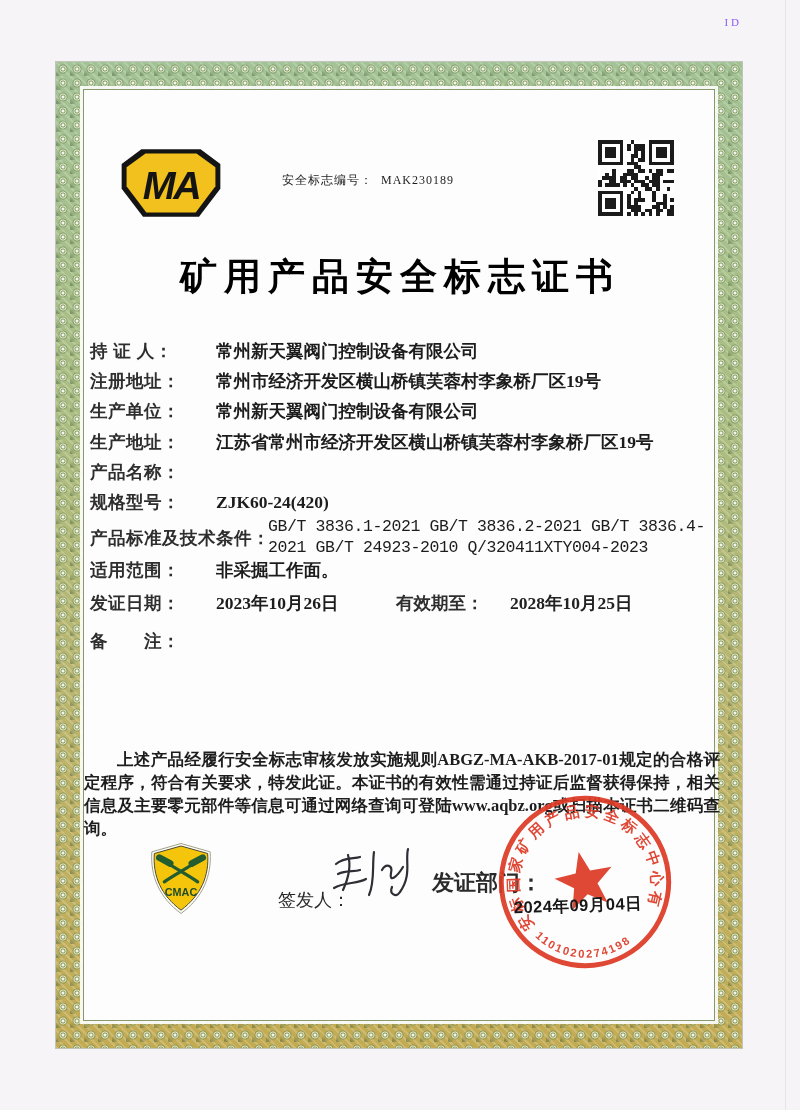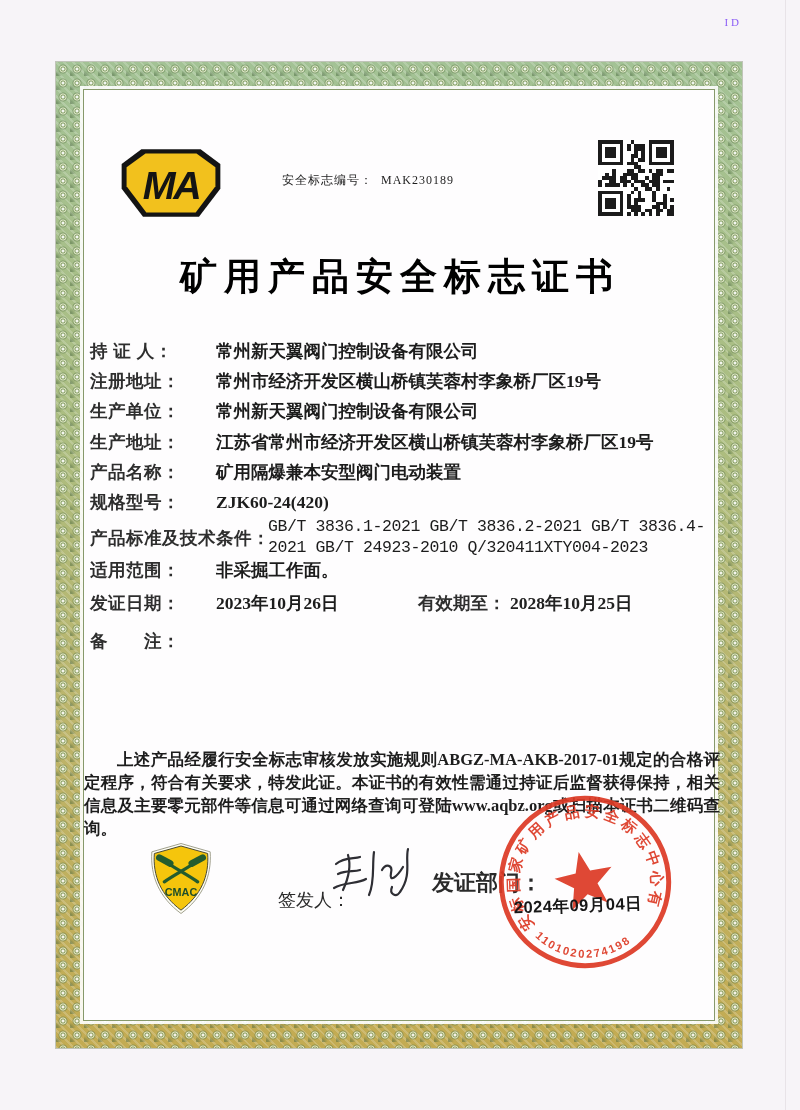--- a/index.html
+++ b/index.html
@@ -27,21 +27,21 @@
   .cert-no .num{font-family:"Liberation Serif",serif;margin-left:8px;}
   .qr{position:absolute;left:598px;top:140px;width:76px;height:76px;}
   .title{position:absolute;left:0;top:252px;width:800px;margin:0;text-align:center;
          font-size:37px;font-weight:900;letter-spacing:7px;color:#000000;}
   
   .row{position:absolute;left:90px;width:632px;height:26px;font-size:17.5px;line-height:22px;}
   .lab{position:absolute;left:0;font-family:"Liberation Sans",sans-serif;font-weight:700;color:#2e2e2e;letter-spacing:.5px;}
   .val{position:absolute;left:126px;width:505px;font-weight:700;color:#1c1c1c;}
   .row.std{height:50px;}
   .row.std .val{left:178px;width:458px;font-size:16.5px;line-height:21px;font-family:"Liberation Mono",monospace;font-weight:400;letter-spacing:-.4px;}
-  .row.dates .lab2{position:absolute;left:306px;font-family:"Liberation Sans",sans-serif;font-weight:700;color:#2e2e2e;margin-left:22px;}
+  .row.dates .lab2{position:absolute;left:306px;font-family:"Liberation Sans",sans-serif;font-weight:700;color:#2e2e2e;}
   .row.dates .val2{position:absolute;left:420px;font-weight:700;}
   .notice{position:absolute;left:84px;top:731px;width:636px;font-size:16.5px;line-height:23px;
           font-weight:700;text-align:justify;text-indent:2em;color:#1d1d1d;}
   
   .cmac-logo{position:absolute;left:147px;top:841px;width:68px;height:80px;}
   .issuer-label{position:absolute;left:278px;top:864px;font-family:"Liberation Sans",sans-serif;
                 font-weight:400;font-size:18px;color:#2a2a2a;margin-top:24px;}
   .signature{position:absolute;left:330px;top:842px;width:100px;height:60px;}
   .dept-label{position:absolute;left:432px;top:868px;font-family:"Liberation Sans",sans-serif;
               font-weight:700;font-size:22px;color:#2a2a2a;}
@@ -228,21 +228,20 @@
     <div class="row" style="top:400px">
       <span class="lab">生产单位：</span>
       <span class="val">常州新天翼阀门控制设备有限公司</span>
     </div>
     <div class="row" style="top:431px">
       <span class="lab">生产地址：</span>
       <span class="val">江苏省常州市经济开发区横山桥镇芙蓉村李象桥厂区19号</span>
     </div>
     <div class="row" style="top:461px">
       <span class="lab">产品名称：</span>
-      <span class="val">矿用隔爆兼本安型阀门电动装置</span>
     </div>
     <div class="row" style="top:491px">
       <span class="lab">规格型号：</span>
       <span class="val">ZJK60-24(420)</span>
     </div>
     <div class="row std" style="top:516px">
       <span class="lab" style="top:11px">产品标准及技术条件：</span>
       <span class="val">GB/T 3836.1-2021 GB/T 3836.2-2021 GB/T 3836.4-2021 GB/T 24923-2010 Q/320411XTY004-2023</span>
     </div>
     <div class="row" style="top:559px">

